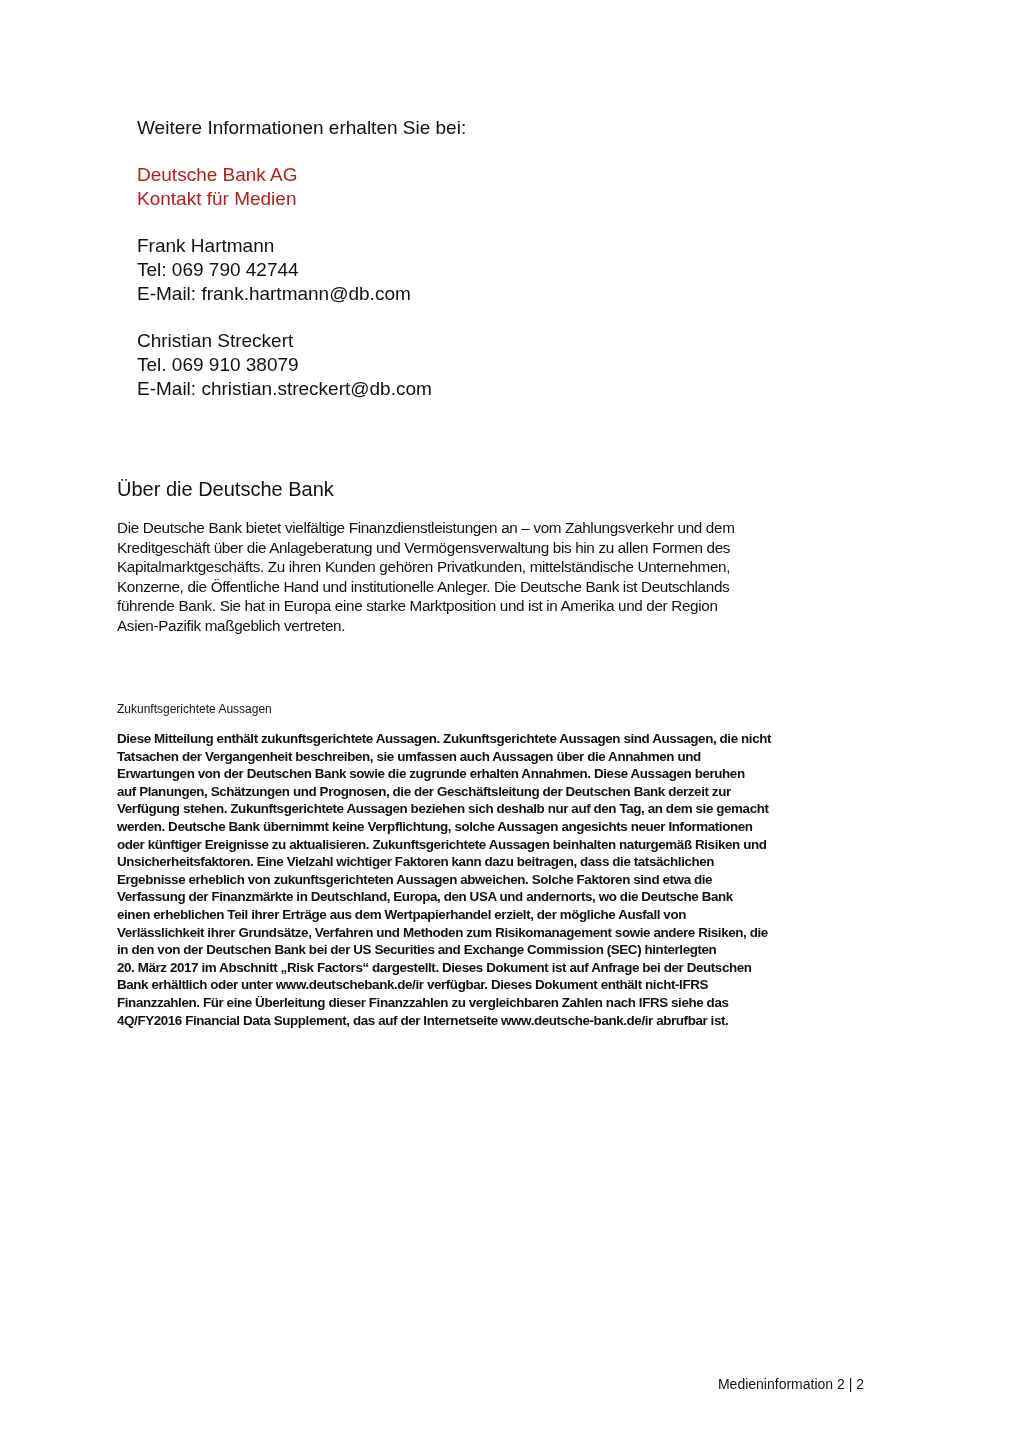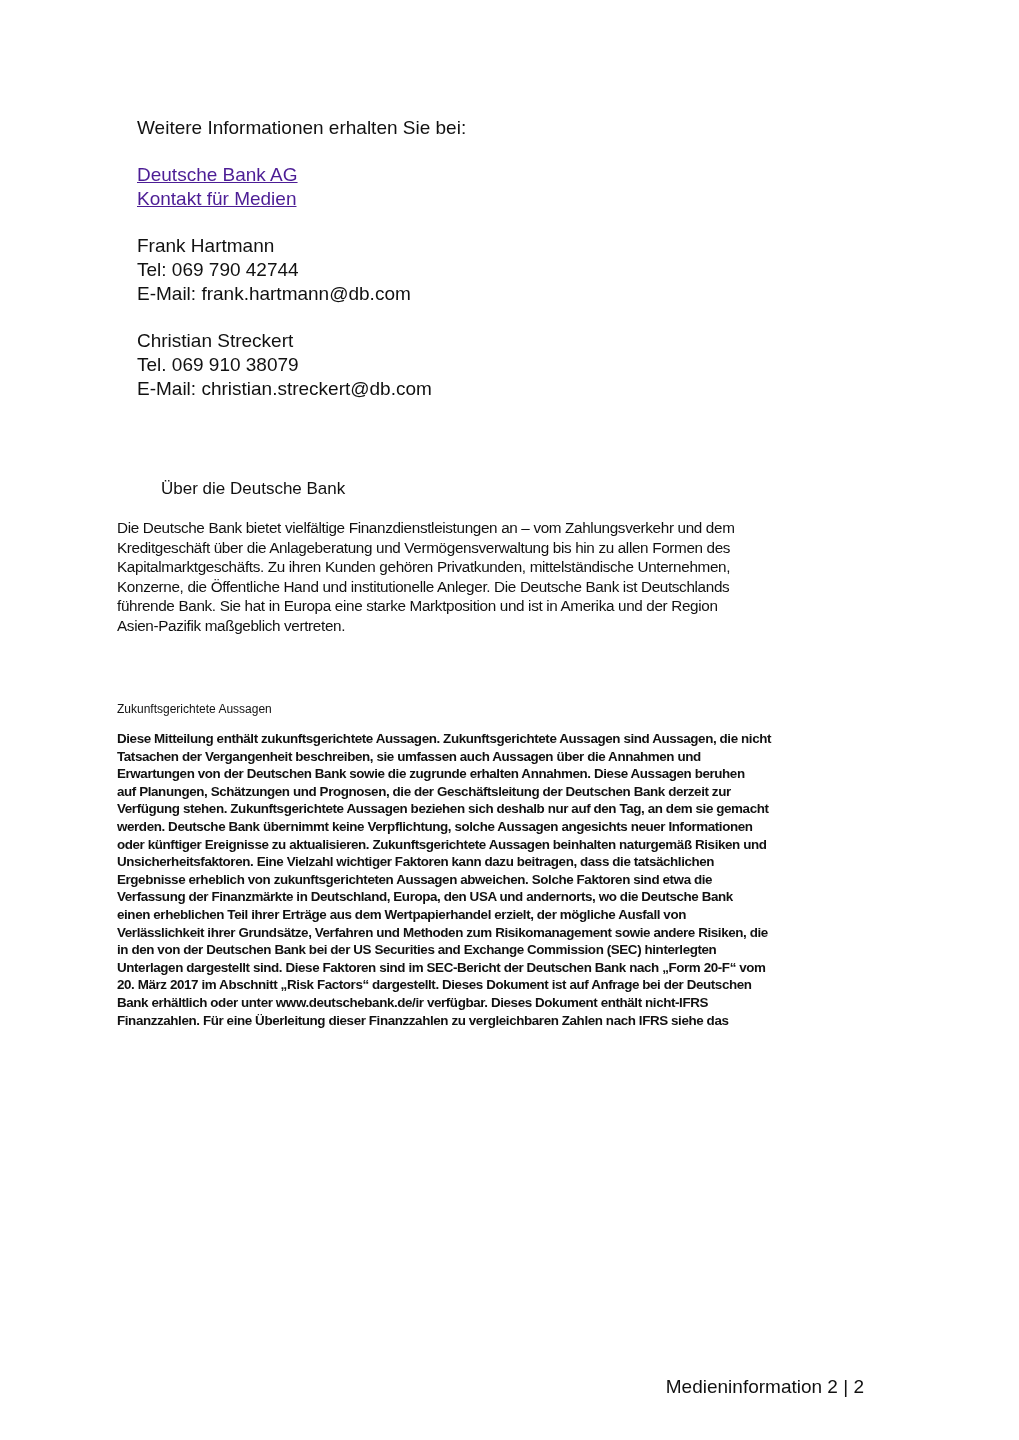--- a/index.html
+++ b/index.html
@@ -1,26 +1,26 @@
 <!DOCTYPE html>
 <html><head>
 <meta charset="utf-8">
 <style>
   html, body { margin: 0; padding: 0; background: #ffffff; }
   body { width: 1019px; height: 1440px; position: relative; overflow: hidden; color: #111; font-family: "Liberation Sans", sans-serif; }
   .abs { position: absolute; left: 117px; }
   .contact { top: 116px; font-size: 19px; line-height: 23.7px; margin-left: 20px; }
   .contact p { margin: 0; }
-  .blue { color: #4c1d95; text-decoration: underline; }
+  .blue { color: #b91c1c; }
   .gap { height: 23.7px; }
-  .about-title { top: 479px; font-size: 17px; line-height: 20px; margin-left: 44px; }
+  .about-title { top: 479px; font-size: 20px; line-height: 20px; }
   .about-body { top: 518px; width: 740px; font-size: 15.5px; line-height: 19.6px; letter-spacing: -0.35px; transform: scaleX(0.985); transform-origin: left top; }
   .fls-title { top: 701px; font-size: 12px; line-height: 17px; }
   .fls-body { top: 730px; width: 770px; font-size: 13.4px; line-height: 17.6px; letter-spacing: -0.4px; font-weight: bold; }
-  .footer { position: absolute; top: 1376px; right: 155px; font-size: 19px; }
+  .footer { position: absolute; top: 1376px; right: 155px; font-size: 14px; }
   .line { display: block; white-space: nowrap; }
 </style>
 </head>
 <body>
 
 <div class="abs contact">
   <p>Weitere Informationen erhalten Sie bei:</p>
   <div class="gap"></div>
   <p class="blue">Deutsche Bank AG</p>
   <p class="blue">Kontakt für Medien</p>
@@ -56,19 +56,19 @@
   <span class="line">auf Planungen, Schätzungen und Prognosen, die der Geschäftsleitung der Deutschen Bank derzeit zur</span>
   <span class="line">Verfügung stehen. Zukunftsgerichtete Aussagen beziehen sich deshalb nur auf den Tag, an dem sie gemacht</span>
   <span class="line">werden. Deutsche Bank übernimmt keine Verpflichtung, solche Aussagen angesichts neuer Informationen</span>
   <span class="line">oder künftiger Ereignisse zu aktualisieren. Zukunftsgerichtete Aussagen beinhalten naturgemäß Risiken und</span>
   <span class="line">Unsicherheitsfaktoren. Eine Vielzahl wichtiger Faktoren kann dazu beitragen, dass die tatsächlichen</span>
   <span class="line">Ergebnisse erheblich von zukunftsgerichteten Aussagen abweichen. Solche Faktoren sind etwa die</span>
   <span class="line">Verfassung der Finanzmärkte in Deutschland, Europa, den USA und andernorts, wo die Deutsche Bank</span>
   <span class="line">einen erheblichen Teil ihrer Erträge aus dem Wertpapierhandel erzielt, der mögliche Ausfall von</span>
   <span class="line">Verlässlichkeit ihrer Grundsätze, Verfahren und Methoden zum Risikomanagement sowie andere Risiken, die</span>
   <span class="line">in den von der Deutschen Bank bei der US Securities and Exchange Commission (SEC) hinterlegten</span>
-  <span class="line">Unterlagen dargestellt sind. Diese Faktoren sind im SEC-Bericht der Deutschen Bank nach „Form 20-F“ vom</span>
   <span class="line">20. März 2017 im Abschnitt „Risk Factors“ dargestellt. Dieses Dokument ist auf Anfrage bei der Deutschen</span>
   <span class="line">Bank erhältlich oder unter www.deutschebank.de/ir verfügbar. Dieses Dokument enthält nicht-IFRS</span>
   <span class="line">Finanzzahlen. Für eine Überleitung dieser Finanzzahlen zu vergleichbaren Zahlen nach IFRS siehe das</span>
+  <span class="line">4Q/FY2016 Financial Data Supplement, das auf der Internetseite www.deutsche-bank.de/ir abrufbar ist.</span>
 </div>
 
 <div class="footer">Medieninformation 2 | 2</div>
 
 </body></html>

